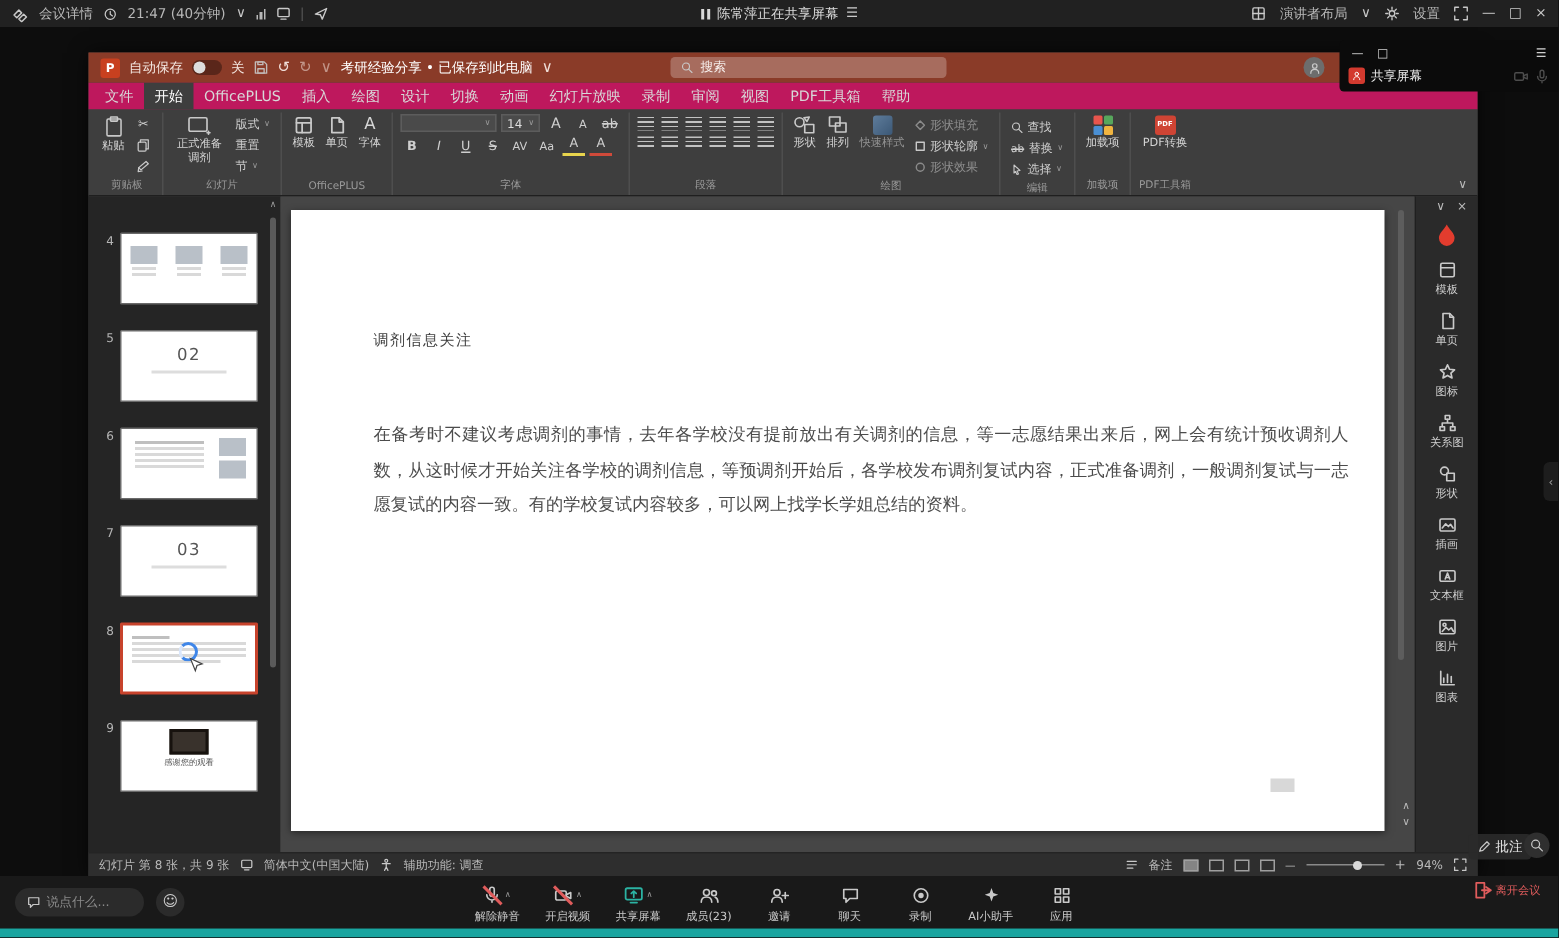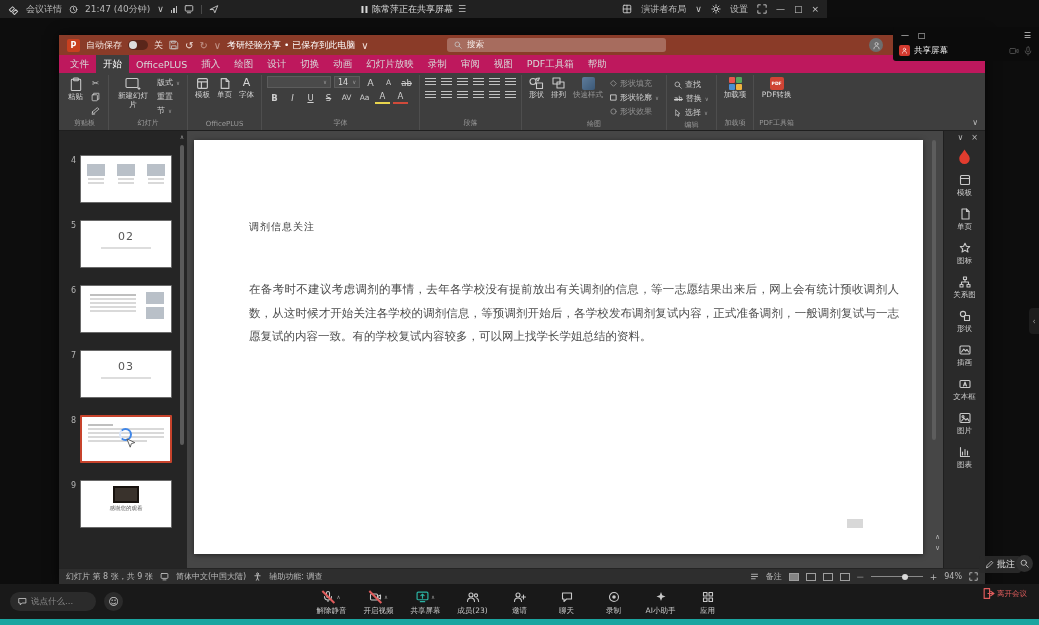--- a/index.html
+++ b/index.html
@@ -5,39 +5,39 @@
   *{margin:0;padding:0;box-sizing:border-box;}
   html,body{width:1039px;height:625px;overflow:hidden;background:#000;}
   body{font-family:"DejaVu Sans","Liberation Sans",sans-serif;}
   #screen{position:relative;width:1039px;height:625px;background:#0d0d0d;}
 
   
   svg.sv path,svg.sv rect,svg.sv circle,svg.sv line{stroke:#c9c9c9;fill:none;stroke-width:1.1;stroke-linecap:round;stroke-linejoin:round;}
   svg.fill path,svg.fill rect,svg.fill circle{stroke:none;}
 
   
-  .topbar{position:absolute;left:0;top:0;width:827px;height:18px;background:#212121;display:flex;align-items:center;color:#b8b8b8;font-size:9px;padding:0 8px;gap:7px;z-index:50;}
+  .topbar{position:absolute;left:0;top:0;width:1039px;height:18px;background:#212121;display:flex;align-items:center;color:#b8b8b8;font-size:9px;padding:0 8px;gap:7px;z-index:50;}
   .topbar .div{width:1px;height:9px;background:#4a4a4a;}
   .tb-center{position:absolute;left:50%;transform:translateX(-50%);display:flex;align-items:center;gap:5px;color:#dcdcdc;}
   .tb-right{margin-left:auto;display:flex;align-items:center;gap:9px;}
   .sigbars{display:inline-flex;align-items:flex-end;gap:1px;}
   .sigbars i{display:block;width:1.5px;background:#b8b8b8;}
   .pausebars{display:inline-flex;gap:2px;}
   .pausebars i{display:block;width:2px;height:7px;background:#d8d8d8;}
   .wc{font-size:9px;color:#c9c9c9;}
 
   
   .ppt{position:absolute;left:59px;top:35px;width:926px;height:549px;background:#3e3e3e;z-index:10;box-shadow:0 0 12px rgba(0,0,0,.7);}
   .ppt-titlebar{height:20px;background:#8a3b28;display:flex;align-items:center;gap:6px;padding:0 8px;color:#f3e6e0;font-size:9px;position:relative;}
   .ppt-logo{width:13px;height:13px;background:#c8401f;color:#fff;font-size:8px;font-weight:bold;display:flex;align-items:center;justify-content:center;border-radius:2px;flex:0 0 auto;}
   .tg{width:20px;height:10px;border-radius:5px;background:rgba(0,0,0,.35);position:relative;flex:0 0 auto;}
   .tg::after{content:"";position:absolute;left:1px;top:1px;width:8px;height:8px;border-radius:50%;background:#ddd;}
   .tb-ic{font-size:10px;color:#f0ded8;}
   .dim{opacity:.55;}
-  .searchbox{position:absolute;left:388px;top:3px;width:219px;height:14px;background:rgba(255,255,255,.25);border-radius:3px;display:flex;align-items:center;gap:5px;padding:0 7px;color:#f7efec;font-size:8.5px;}
+  .searchbox{position:absolute;left:388px;top:3px;width:184px;height:14px;background:rgba(255,255,255,.25);border-radius:3px;display:flex;align-items:center;gap:5px;padding:0 7px;color:#f7efec;font-size:8.5px;}
   .avatar{position:absolute;right:102px;top:3px;width:14px;height:14px;border-radius:50%;background:#6d6d6d;display:flex;align-items:center;justify-content:center;}
 
   .ppt-menubar{height:18px;background:#be185d;display:flex;align-items:stretch;padding-left:4px;color:#d8d8d8;font-size:9.5px;}
   .mtab{padding:3px 7px 2px;display:flex;align-items:center;white-space:nowrap;}
   .mtab.active{background:#3e3e3e;color:#fff;}
 
   
   .ribbon{height:58px;background:#3e3e3e;border-bottom:1px solid #1f1f1f;display:flex;padding:2px 0 0 2px;position:relative;}
   .grp{display:flex;flex-direction:column;padding:1px 5px 0;border-right:1px solid #4e4e4e;}
   .grp-label{margin-top:auto;text-align:center;font-size:7px;color:#9a9a9a;padding:1px 0 2px;white-space:nowrap;}
@@ -274,21 +274,21 @@
         <div class="grp-label">剪贴板</div>
       </div>
 
       <div class="grp">
         <div class="grp-row">
           <div class="bigbtn">
             <svg class="sv" width="16" height="14" viewBox="0 0 16 14">
                 <rect x="1" y="1.5" width="12" height="9" rx="1"></rect>
                 <path d="M13 11.5h2M14 10.5v2"></path>
               </svg>
-            <span class="lbl">新建幻灯片</span>
+            <span class="lbl">正式准备调剂</span>
           </div>
           <div class="col">
             <span class="titem">
                 <span>版式</span>
                 <span class="caret">∨</span>
               </span>
             <span class="titem">
                 <span>重置</span>
               </span>
             <span class="titem">

